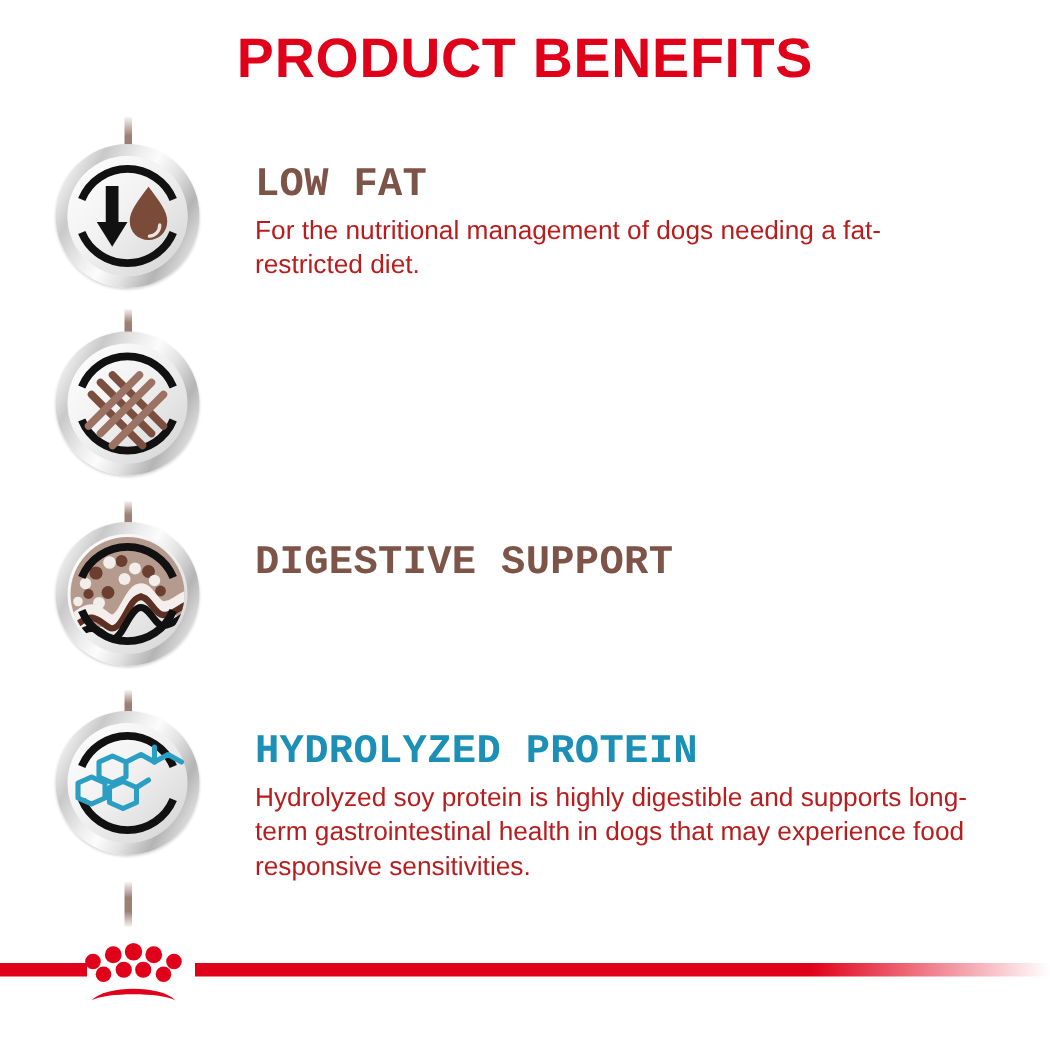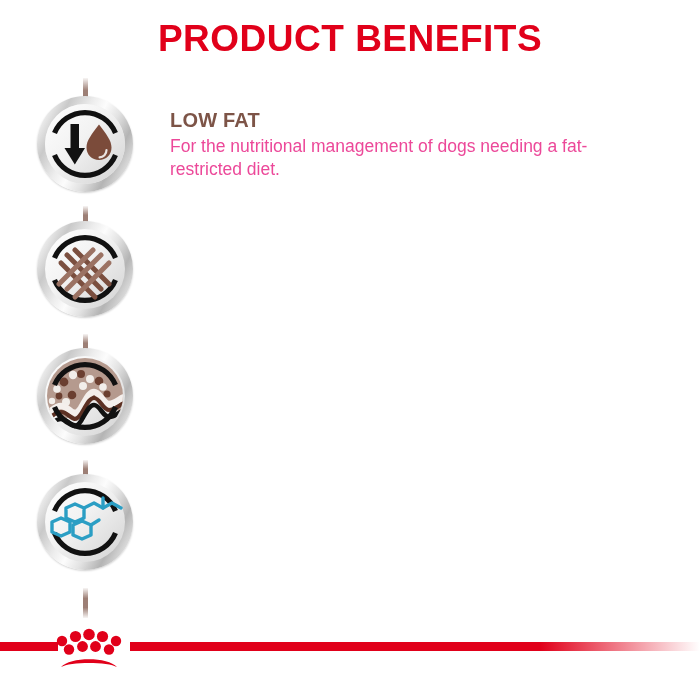--- a/index.html
+++ b/index.html
@@ -57,32 +57,32 @@
     padding-top: 8px;
   }
 
   .benefit-text-col {
     flex: 1 1 auto;
     padding-right: 42px;
     padding-top: 22px;
   }
 
   .benefit-heading {
-    font-size: 20px;
+    font-size: 27px;
     font-weight: bold;
     letter-spacing: 0.2px;
     line-height: 1.05;
     margin-bottom: 4px;
-    font-family: Liberation Sans, sans-serif;
+    font-family: Liberation Mono, monospace;
   }
 
   .benefit-body {
     font-size: 17.5px;
     line-height: 1.30;
-    color: #ec4899;
+    color: #b91c1c;
     font-family: "Liberation Sans", sans-serif;
   }
 
   
   .icon-disc {
     position: relative;
     width: 96px;
     height: 96px;
     border-radius: 50%;
     background:
@@ -275,20 +275,21 @@
               <path d="M 6 66 C 14 66 16 58 24 58 C 33 58 36 72 44 60 C 49 52 52 44 57 44 C 63 44 66 56 72 56 C 80 56 84 48 92 48" fill="none" stroke="#f4efec" stroke-width="6.5" stroke-linecap="round"></path>
               <path d="M 6 72 C 14 72 16 64 24 64 C 33 64 36 78 44 66 C 49 58 52 50 57 50 C 63 50 66 62 72 62 C 80 62 84 54 92 54" fill="none" stroke="#5c3023" stroke-width="4.2" stroke-linecap="round"></path>
               <path d="M 6 79 C 14 79 16 71 24 71 C 33 71 36 85 44 73 C 49 65 52 57 57 57 C 63 57 66 69 72 69 C 80 69 84 61 92 61" fill="none" stroke="#111111" stroke-width="4.6" stroke-linecap="round"></path>
             </g>
             <path d="M 17.5 37 A 33 33 0 0 1 78.5 37" fill="none" stroke="#111111" stroke-width="5.2"></path>
             <path d="M 17.5 59 A 33 33 0 0 0 78.5 59" fill="none" stroke="#111111" stroke-width="5.2"></path>
           </svg>
         </div>
       </div>
       <div class="benefit-text-col">
+        <div class="benefit-heading" style="color:#7d5447;">DIGESTIVE SUPPORT</div>
       </div>
     </div>
 
     <div class="connector" style="top:372px; height:26px; left:85px; margin-left:-2.5px;"></div>
 
     <div class="benefit-row" style="height:130px;">
       <div class="benefit-icon-col">
         <div class="icon-disc">
           <svg viewBox="0 0 96 96" xmlns="http://www.w3.org/2000/svg">
             <defs>
@@ -309,20 +310,24 @@
 
               <polygon points="45,47 54,51 54,61 45,65 36,61 36,51"></polygon>
 
               <polyline points="47,34 57,29 66,34 75,29 84,34"></polyline>
               <line x1="66" y1="34" x2="66" y2="24"></line>
               <line x1="54" y1="51" x2="62" y2="46"></line>
             </g>
           </svg>
         </div>
       </div>
+      <div class="benefit-text-col">
+        <div class="benefit-heading" style="color:#1b8fb5;">HYDROLYZED PROTEIN</div>
+        <div class="benefit-body">Hydrolyzed soy protein is highly digestible and supports long-term gastrointestinal health in dogs that may experience food responsive sensitivities.</div>
+      </div>
     </div>
 
     <div class="connector" style="top:500px; height:30px; left:85px; margin-left:-2.5px;"></div>
 
   </div>
 
   <div id="footer">
     <div class="footer-bar-left"></div>
     <div class="footer-bar-right"></div>
     <div id="crown-logo">

